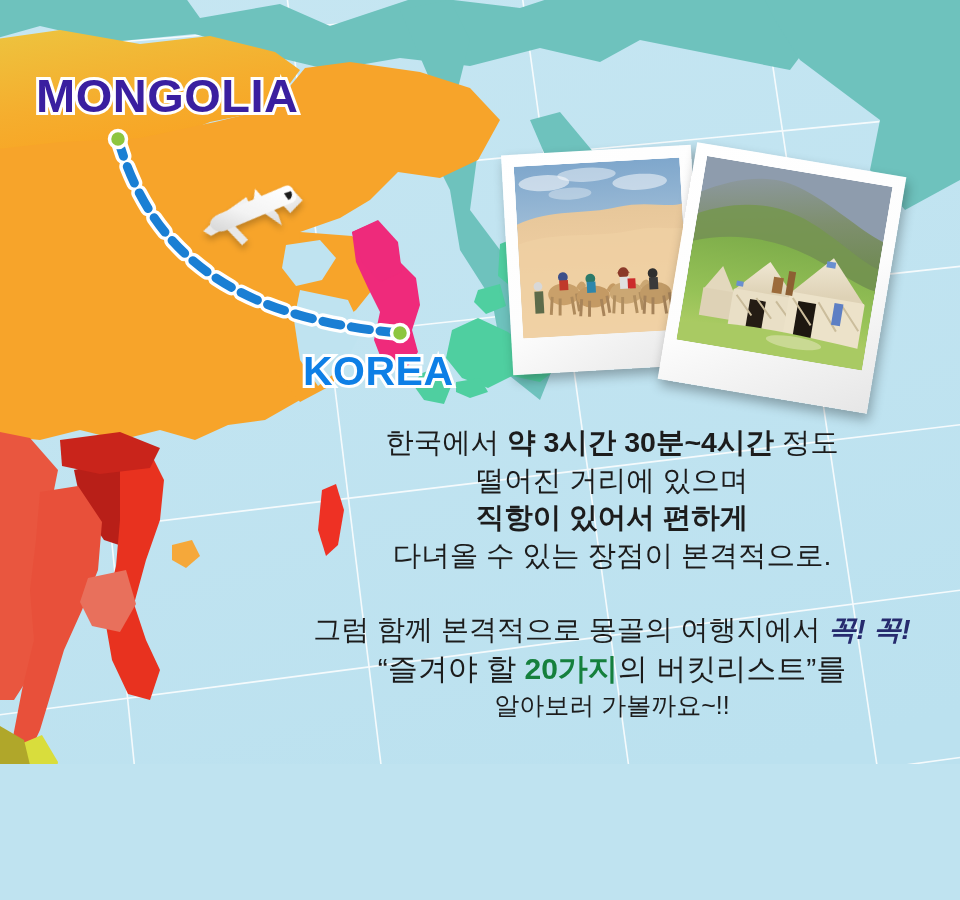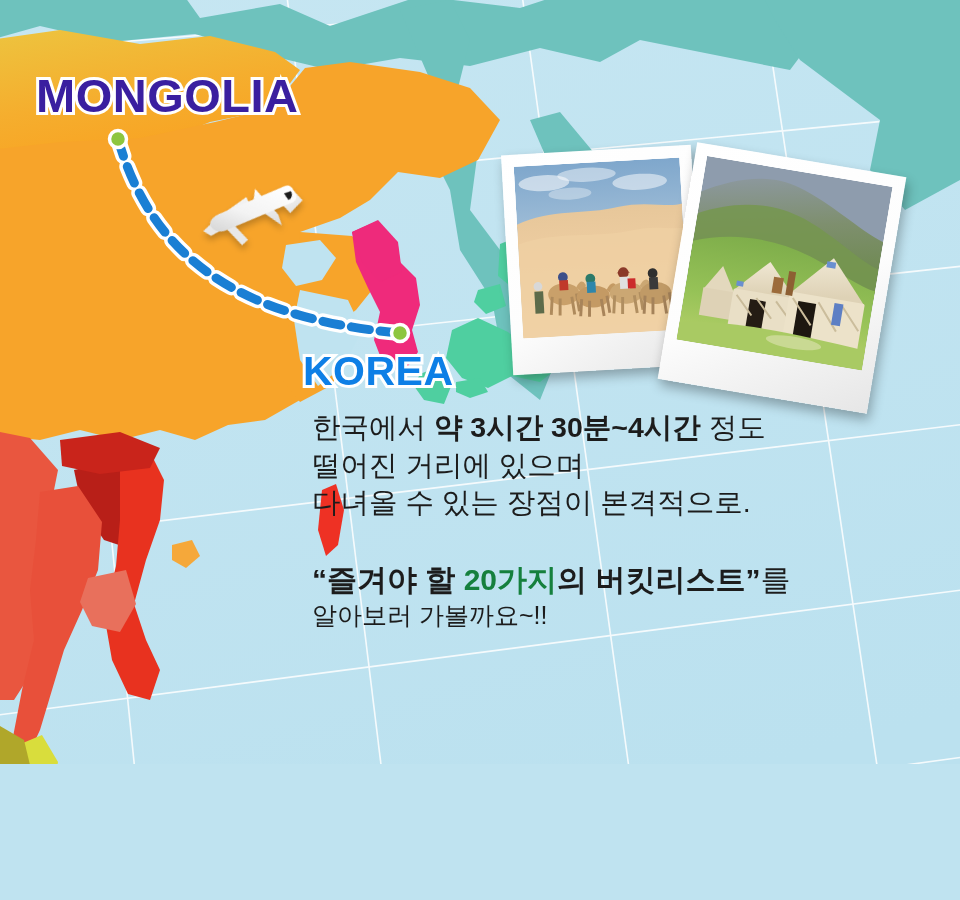--- a/index.html
+++ b/index.html
@@ -79,36 +79,36 @@
     left:676px; top:158px;
     width:212px; height:240px;
     transform:rotate(9.5deg);
   }
   #photo-yurts .photo { height:186px; }
   .photo svg { display:block; width:100%; height:100%; }
 
   
   #text-block {
     position:absolute;
-    right:48px; top:409px;
+    right:48px; top:424px;
     width:600px;
-    text-align:left;
+    text-align:center;
     color:#1c1c1c;
   }
   .para { line-height:1.32; }
   .para p { font-size:29px; white-space:nowrap; }
   .para.p1 p { font-size:28.5px; }
   .para.p2 { margin-top:38px; }
   .b { font-weight:bold; }
   .navy { color:#262a6e; font-weight:bold; font-style:italic; }
   .red { color:#15803d; font-weight:bold; }
   .p2 .l1 { font-size:28px; }
   .p2 .l2 { font-size:30px; font-weight:bold; }
   .p2 .l3 { font-size:25px; }
-  .q { font-weight:bold; }
+  .q { font-weight:normal; }
 </style>
 </head>
 <body>
 
 <div id="stage">
 
   <svg class="map-svg" viewBox="0 0 960 900" preserveAspectRatio="none">
     <defs>
       <linearGradient id="mongoliaGrad" x1="0" y1="0" x2="0.4" y2="1">
         <stop offset="0%" stop-color="#edc43f"></stop>
@@ -337,22 +337,24 @@
   </div>
   <div class="country-label" id="label-korea">
     <span class="inner">KOREA</span>
   </div>
 
   <div id="text-block">
 
     <div class="para p1">
       <p><span>한국에서 </span><span class="b">약 3시간 30분~4시간</span><span> 정도</span></p>
       <p>떨어진 거리에 있으며</p>
+      <p class="b">직항이 있어서 편하게</p>
       <p>다녀올 수 있는 장점이 본격적으로.</p>
     </div>
 
     <div class="para p2">
+      <p class="l1"><span>그럼 함께 본격적으로 몽골의 여행지에서 </span><span class="navy">꼭! 꼭!</span></p>
       <p class="l2"><span class="q">“즐겨야 할 </span><span class="red">20가지</span><span class="q">의 버킷리스트”</span><span style="font-weight:normal">를</span></p>
       <p class="l3"><span>알아보러 가볼까요~!!</span></p>
     </div>
 
   </div>
 </div>
 
 </body></html>

